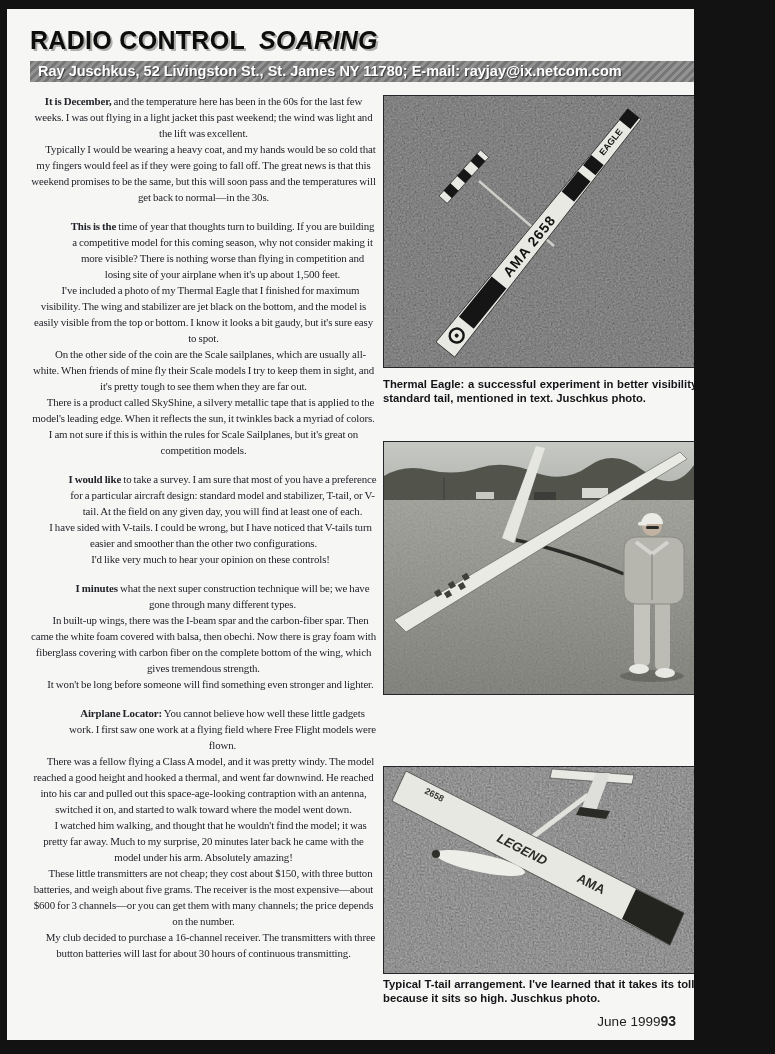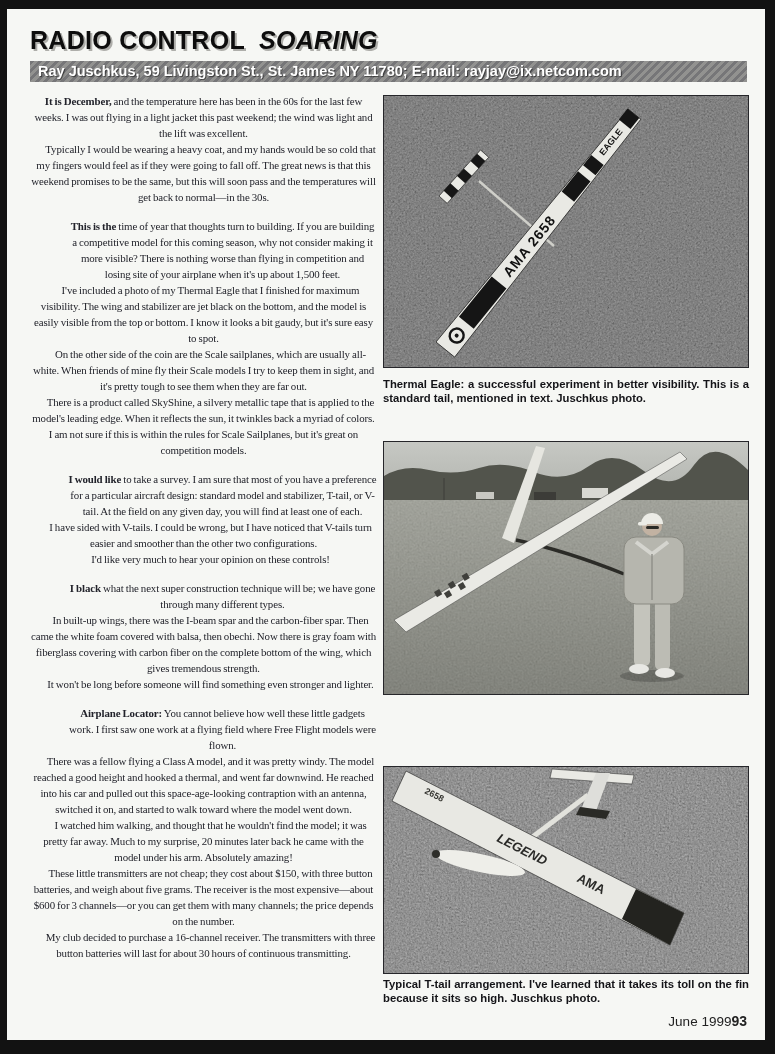--- a/index.html
+++ b/index.html
@@ -2,21 +2,21 @@
 <html><head>
 <meta charset="utf-8">
 <style>
   html,body { margin:0; padding:0; }
   body {
     width:775px; height:1054px; position:relative;
     background:#121212; overflow:hidden;
     font-family:"Liberation Sans", sans-serif;
   }
   .page {
-    position:absolute; left:7px; top:9px; width:758px; height:1031px;
+    position:absolute; left:7px; top:9px; width:687px; height:1031px;
     background:#f6f7f4; overflow:hidden;
   }
   .title {
     position:absolute; left:23px; top:17px; white-space:nowrap;
     font-size:25px; font-weight:bold; letter-spacing:0.3px; color:#0d0d0d;
     text-shadow:2px 2px 0 #aeaeaa;
   }
   .title .accent { font-style:italic; margin-left:14px; }
   .byline {
     position:absolute; left:23px; top:52px; width:717px; height:21px;
@@ -56,33 +56,33 @@
   .footer .pagenum { font-weight:bold; font-size:14px; }
   .svg-label { font-family:"Liberation Sans", sans-serif; font-weight:bold; }
 </style>
 </head>
 <body>
 
 <div class="page">
 
   <div class="title"><span>RADIO CONTROL</span><span class="accent">SOARING</span></div>
 
-  <div class="byline">Ray Juschkus, 59 Livingston St., St. James NY 11780; E-mail: rayjay@ix.netcom.com</div>
+  <div class="byline">Ray Juschkus, 52 Livingston St., St. James NY 11780; E-mail: rayjay@ix.netcom.com</div>
 
   <div class="column">
     <p class="para"><b class="lead">It is December,</b><span> and the temperature here has been in the 60s for the last few weeks. I was out flying in a light jacket this past weekend; the wind was light and the lift was excellent.</span></p>
     <p class="para ind"><span>Typically I would be wearing a heavy coat, and my hands would be so cold that my fingers would feel as if they were going to fall off. The great news is that this weekend promises to be the same, but this will soon pass and the temperatures will get back to normal—in the 30s.</span></p>
     <p class="para sect"><b class="lead">This is the</b><span> time of year that thoughts turn to building. If you are building a competitive model for this coming season, why not consider making it more visible? There is nothing worse than flying in competition and losing site of your airplane when it's up about 1,500 feet.</span></p>
     <p class="para ind"><span>I've included a photo of my Thermal Eagle that I finished for maximum visibility. The wing and stabilizer are jet black on the bottom, and the model is easily visible from the top or bottom. I know it looks a bit gaudy, but it's sure easy to spot.</span></p>
     <p class="para ind"><span>On the other side of the coin are the Scale sailplanes, which are usually all-white. When friends of mine fly their Scale models I try to keep them in sight, and it's pretty tough to see them when they are far out.</span></p>
     <p class="para ind"><span>There is a product called SkyShine, a silvery metallic tape that is applied to the model's leading edge. When it reflects the sun, it twinkles back a myriad of colors. I am not sure if this is within the rules for Scale Sailplanes, but it's great on competition models.</span></p>
     <p class="para sect"><b class="lead">I would like</b><span> to take a survey. I am sure that most of you have a preference for a particular aircraft design: standard model and stabilizer, T-tail, or V-tail. At the field on any given day, you will find at least one of each.</span></p>
     <p class="para ind"><span>I have sided with V-tails. I could be wrong, but I have noticed that V-tails turn easier and smoother than the other two configurations.</span></p>
     <p class="para ind"><span>I'd like very much to hear your opinion on these controls!</span></p>
-    <p class="para sect"><b class="lead">I black</b><span> what the next super construction technique will be; we have gone through many different types.</span></p>
+    <p class="para sect"><b class="lead">I minutes</b><span> what the next super construction technique will be; we have gone through many different types.</span></p>
     <p class="para ind"><span>In built-up wings, there was the I-beam spar and the carbon-fiber spar. Then came the white foam covered with balsa, then obechi. Now there is gray foam with fiberglass covering with carbon fiber on the complete bottom of the wing, which gives tremendous strength.</span></p>
     <p class="para ind"><span>It won't be long before someone will find something even stronger and lighter.</span></p>
     <p class="para sect"><b class="lead">Airplane Locator:</b><span> You cannot believe how well these little gadgets work. I first saw one work at a flying field where Free Flight models were flown.</span></p>
     <p class="para ind"><span>There was a fellow flying a Class A model, and it was pretty windy. The model reached a good height and hooked a thermal, and went far downwind. He reached into his car and pulled out this space-age-looking contraption with an antenna, switched it on, and started to walk toward where the model went down.</span></p>
     <p class="para ind"><span>I watched him walking, and thought that he wouldn't find the model; it was pretty far away. Much to my surprise, 20 minutes later back he came with the model under his arm. Absolutely amazing!</span></p>
     <p class="para ind"><span>These little transmitters are not cheap; they cost about $150, with three button batteries, and weigh about five grams. The receiver is the most expensive—about $600 for 3 channels—or you can get them with many channels; the price depends on the number.</span></p>
     <p class="para ind"><span>My club decided to purchase a 16-channel receiver. The transmitters with three button batteries will last for about 30 hours of continuous transmitting.</span></p>
   </div>
 
   <div class="photo" id="photo1">

